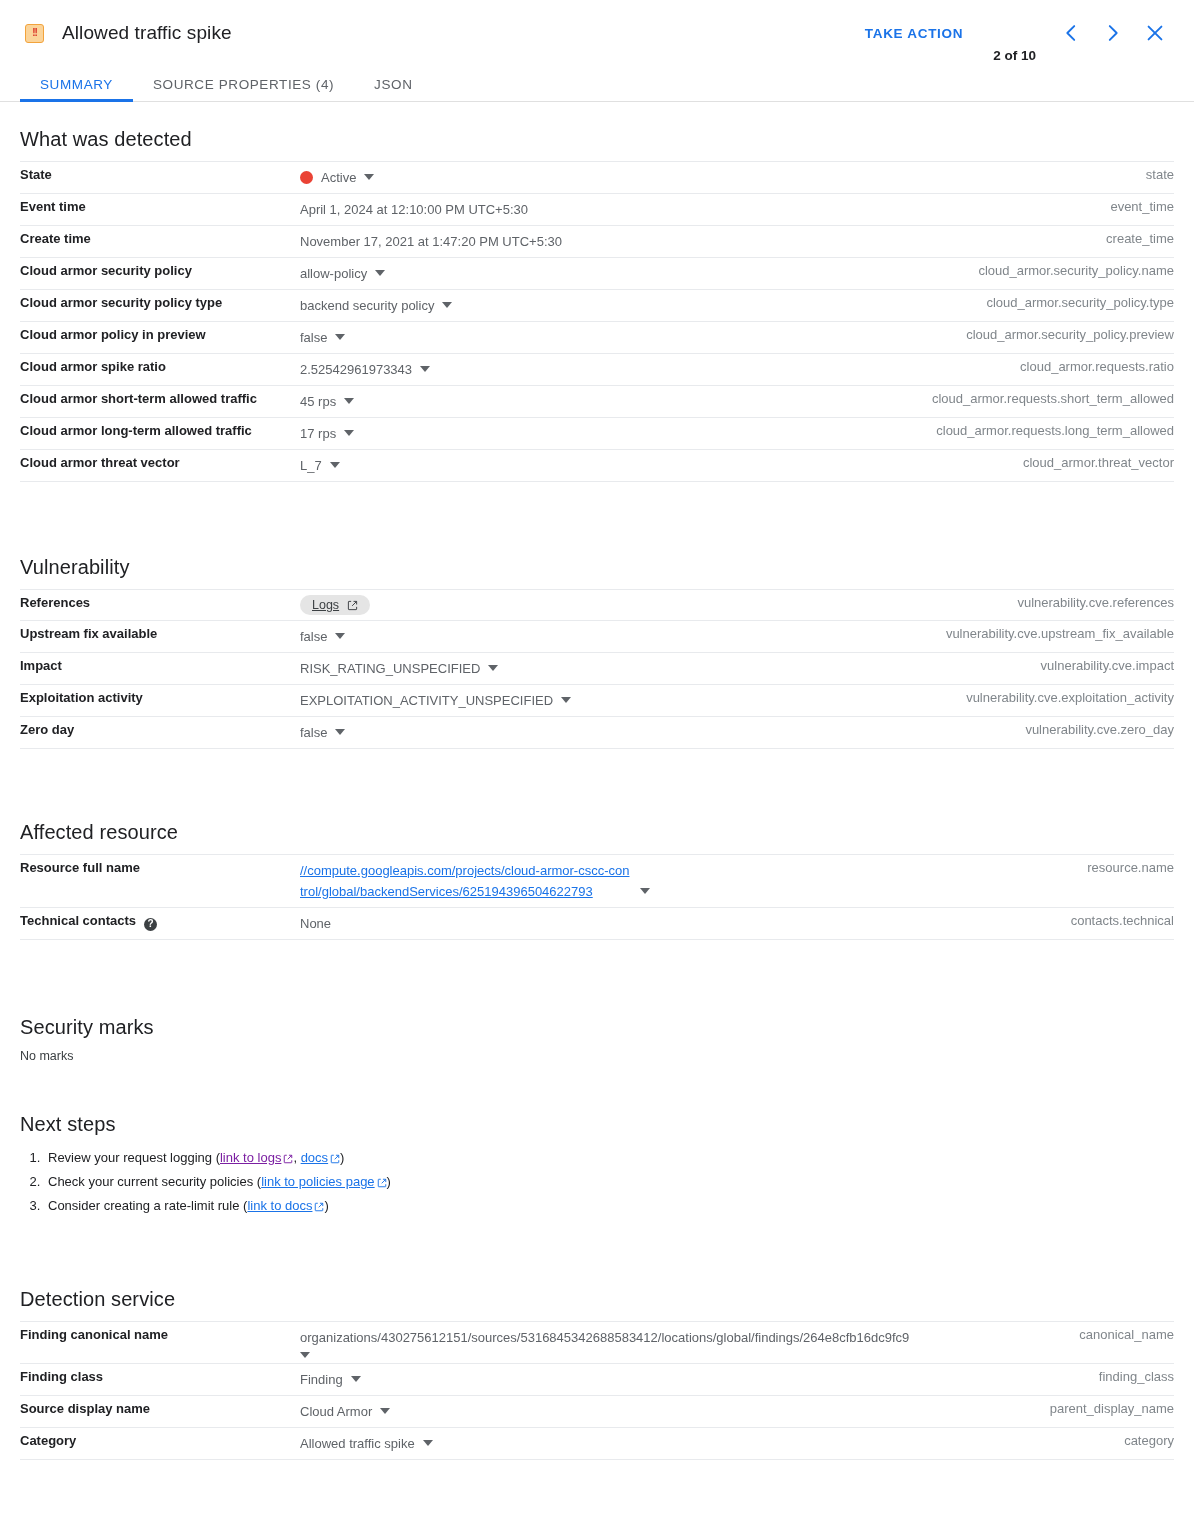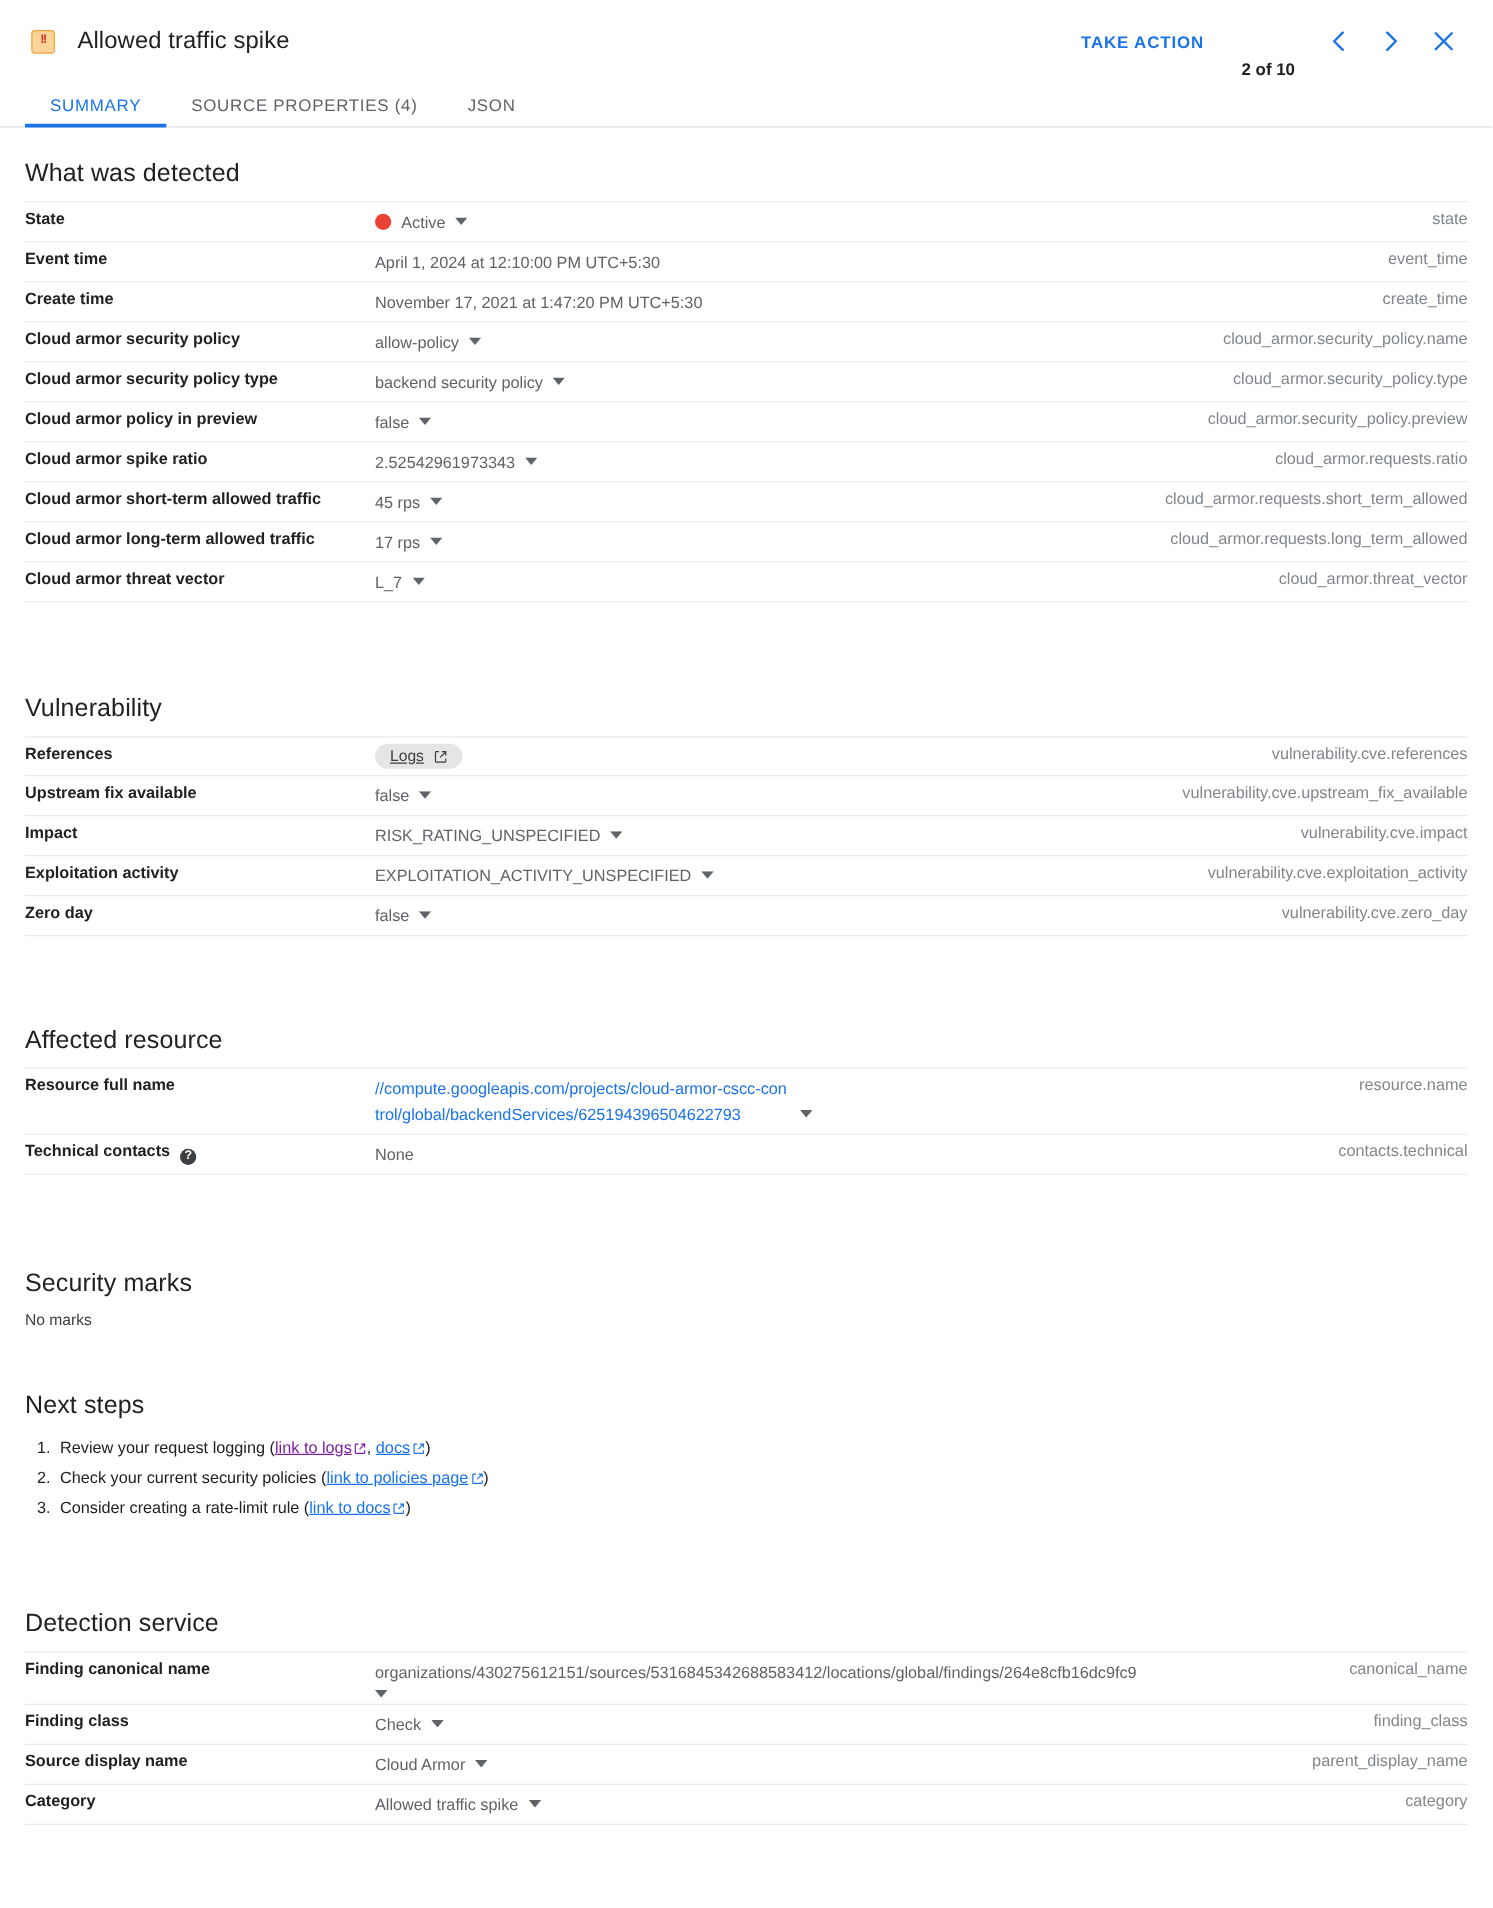--- a/index.html
+++ b/index.html
@@ -102,21 +102,21 @@
   }
 
   .chip {
     display: inline-flex; align-items: center; gap: 6px;
     background: #e5e5e5; border-radius: 11px; padding: 3px 12px;
     font-size: 12.5px; color: #3c4043; cursor: pointer;
   }
   .chip .chip-label { text-decoration: underline; }
 
   a.link { color: #1a73e8; text-decoration: none; word-break: break-all; }
-  a.link.wrap { display: inline; line-height: 21px; }
+  a.link.wrap { display: inline; line-height: 21px; text-decoration: underline; }
 
   
   .plain { font-size: 12.5px; color: #3c4043; margin-top: 10px; }
   ol.steps { margin: 10px 0 0 0; padding-left: 24px; }
   ol.steps li {
     font-size: 13px; color: #202124; line-height: 24px; padding-left: 4px;
   }
   a.il { color: #1a73e8; text-decoration: underline; }
   a.il.visited { color: #7b1fa2; }
   .exticon { display: inline-block; vertical-align: -2px; margin-left: 2px; }
@@ -446,21 +446,21 @@
                 <path d="M0 0h10L5 6z" fill="#5f6368"></path>
               </svg>
             </div>
         </td>
         <td class="f">canonical_name</td>
       </tr>
       <tr>
         <td class="k">Finding class</td>
         <td class="v">
             <div class="vwrap">
-              <div class="vtxt">Check</div>
+              <div class="vtxt">Finding</div>
               <div class="caret">
                 <svg width="10" height="6" viewBox="0 0 10 6">
                   <path d="M0 0h10L5 6z" fill="#5f6368"></path>
                 </svg>
               </div>
             </div>
           </td>
         <td class="f">finding_class</td>
       </tr>
       <tr>

